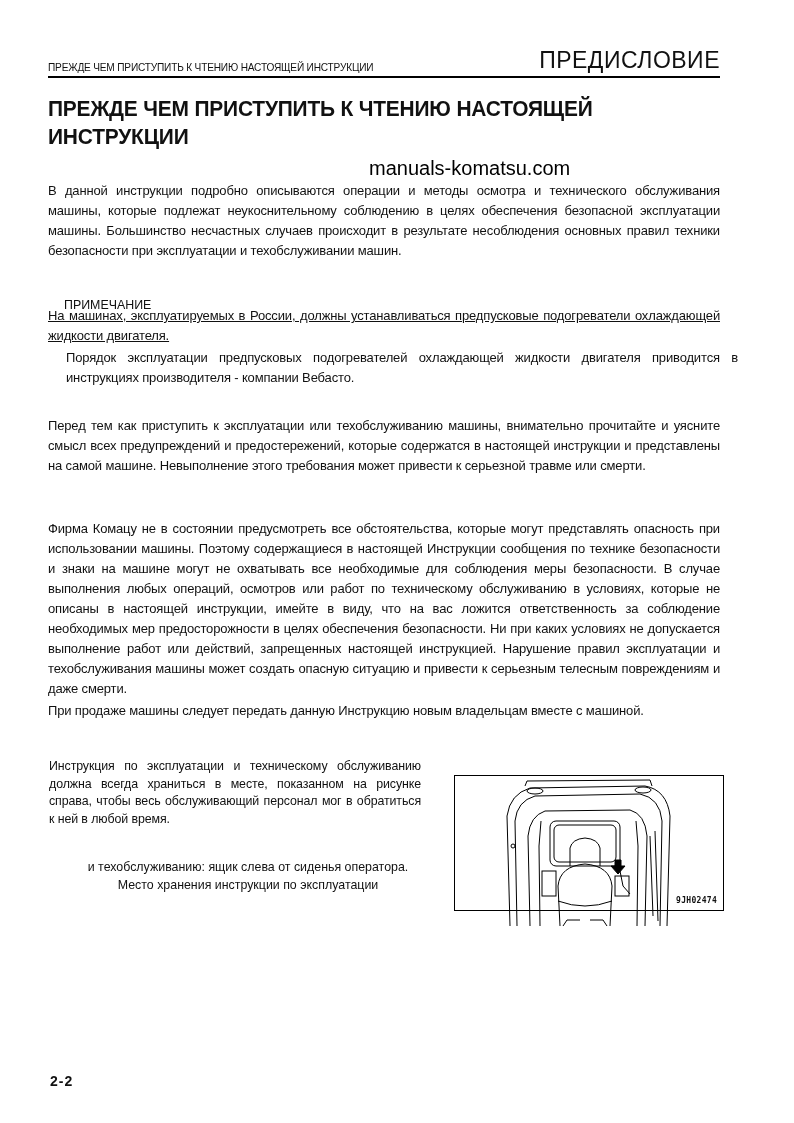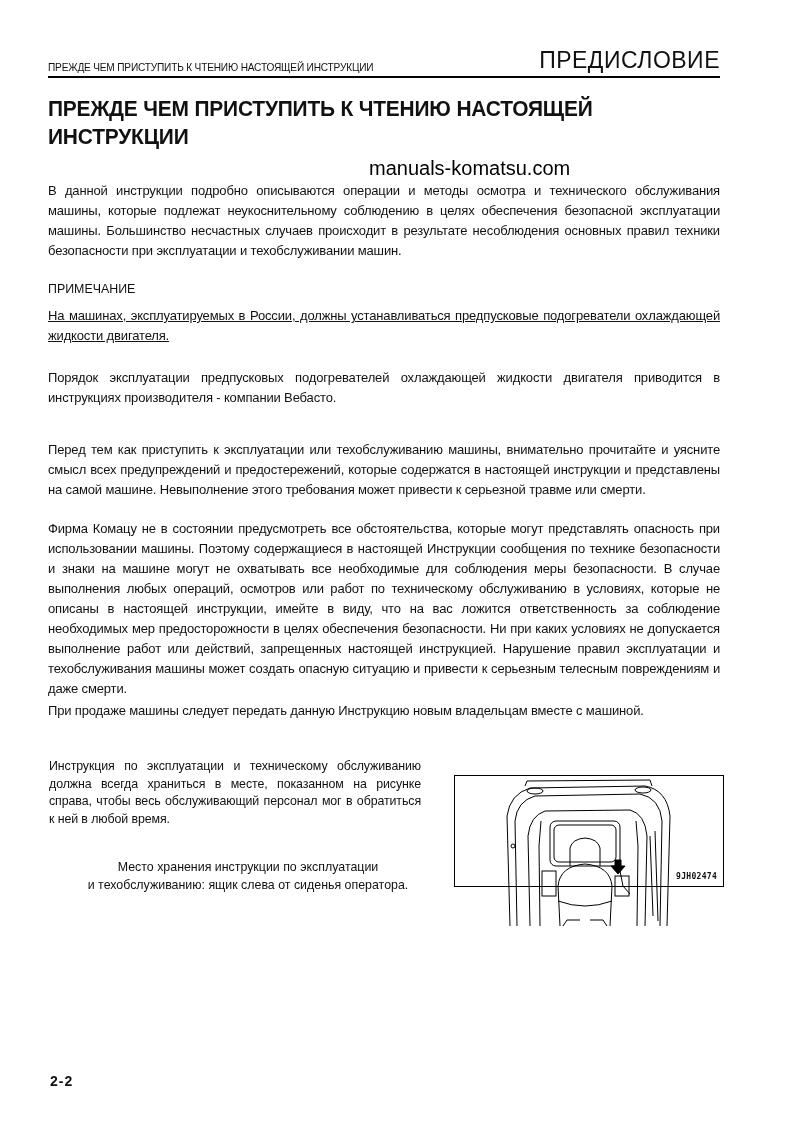--- a/index.html
+++ b/index.html
@@ -3,24 +3,24 @@
   <meta charset="utf-8">
   <style>
     html, body { margin: 0; padding: 0; background: #ffffff; }
     body { width: 794px; height: 1123px; position: relative; overflow: hidden; color: #111; font-family: "Liberation Sans", sans-serif; }
     .header { position: absolute; left: 48px; top: 56px; width: 672px; height: 20px; border-bottom: 2px solid #000; }
     .header-left { position: absolute; left: 0; bottom: 3px; font-size: 11px; letter-spacing: -0.2px; transform: scaleX(0.92); transform-origin: left bottom; white-space: nowrap; }
     .header-right { position: absolute; right: 0; bottom: 2px; font-size: 23px; letter-spacing: 0.5px; white-space: nowrap; }
     .title { position: absolute; left: 48px; top: 95px; width: 690px; font-size: 22.5px; font-weight: bold; line-height: 28px; letter-spacing: -0.2px; margin: 0; transform: scaleX(0.93); transform-origin: left top; }
     .watermark { position: absolute; left: 369px; top: 157px; font-size: 20px; color: #000000; white-space: nowrap; }
     .para { position: absolute; left: 48px; width: 672px; font-size: 13px; line-height: 20px; margin: 0; text-align: justify; letter-spacing: -0.15px; }
-    .note-label { position: absolute; left: 48px; top: 282px; font-size: 12.4px; margin: 0; }
+    .note-label { position: absolute; left: 48px; top: 282px; font-size: 12.4px; margin: 16px; }
     .left-col { position: absolute; left: 48px; top: 757px; width: 372px; font-size: 12.4px; line-height: 17.6px; margin: 1px; text-align: justify; letter-spacing: -0.1px; }
     .caption { position: absolute; left: 48px; top: 858px; width: 400px; text-align: center; font-size: 12.4px; line-height: 18px; margin: 0; }
-    .figure { position: absolute; left: 454px; top: 775px; width: 270px; height: 112px; border: 1.5px solid #000; box-sizing: border-box; background: #fff; }
+    .figure { position: absolute; left: 454px; top: 775px; width: 270px; height: 136px; border: 1.5px solid #000; box-sizing: border-box; background: #fff; }
     .figure svg { position: absolute; left: 0; top: 0; }
     .fig-id { position: absolute; right: 6px; bottom: 5px; font-family: "DejaVu Sans Mono", monospace; font-size: 8px; font-weight: bold; letter-spacing: 0.3px; }
     .page-num { position: absolute; left: 50px; top: 1073px; font-size: 14px; font-weight: bold; letter-spacing: 1px; }
   </style>
 </head>
 <body>
 
 <div class="header">
   <span class="header-left">ПРЕЖДЕ ЧЕМ ПРИСТУПИТЬ К ЧТЕНИЮ НАСТОЯЩЕЙ ИНСТРУКЦИИ</span>
   <span class="header-right">ПРЕДИСЛОВИЕ</span>
@@ -29,33 +29,33 @@
 <h1 class="title">ПРЕЖДЕ ЧЕМ ПРИСТУПИТЬ К ЧТЕНИЮ НАСТОЯЩЕЙ ИНСТРУКЦИИ</h1>
 
 <div class="watermark">manuals-komatsu.com</div>
 
 <p class="para" style="top:181px;">В данной инструкции подробно описываются операции и методы осмотра и технического обслуживания машины, которые подлежат неукоснительному соблюдению в целях обеспечения безопасной эксплуатации машины. Большинство несчастных случаев происходит в результате несоблюдения основных правил техники безопасности при эксплуатации и техобслуживании машин.</p>
 
 <p class="note-label">ПРИМЕЧАНИЕ</p>
 
 <p class="para" style="top:306px;text-decoration:underline;">На машинах, эксплуатируемых в России, должны устанавливаться предпусковые подогреватели охлаждающей жидкости двигателя.</p>
 
-<p class="para" style="top:368px;">Порядок эксплуатации предпусковых подогревателей охлаждающей жидкости двигателя приводится в инструкциях производителя - компании Вебасто.</p>
+<p class="para" style="top:348px;margin-left:18px;">Порядок эксплуатации предпусковых подогревателей охлаждающей жидкости двигателя приводится в инструкциях производителя - компании Вебасто.</p>
 
-<p class="para" style="top:440px;">Перед тем как приступить к эксплуатации или техобслуживанию машины, внимательно прочитайте и уясните смысл всех предупреждений и предостережений, которые содержатся в настоящей инструкции и представлены на самой машине. Невыполнение этого требования может привести к серьезной травме или смерти.</p>
+<p class="para" style="top:416px;">Перед тем как приступить к эксплуатации или техобслуживанию машины, внимательно прочитайте и уясните смысл всех предупреждений и предостережений, которые содержатся в настоящей инструкции и представлены на самой машине. Невыполнение этого требования может привести к серьезной травме или смерти.</p>
 
 <p class="para" style="top:519px;">Фирма Комацу не в состоянии предусмотреть все обстоятельства, которые могут представлять опасность при использовании машины. Поэтому содержащиеся в настоящей Инструкции сообщения по технике безопасности и знаки на машине могут не охватывать все необходимые для соблюдения меры безопасности. В случае выполнения любых операций, осмотров или работ по техническому обслуживанию в условиях, которые не описаны в настоящей инструкции, имейте в виду, что на вас ложится ответственность за соблюдение необходимых мер предосторожности в целях обеспечения безопасности. Ни при каких условиях не допускается выполнение работ или действий, запрещенных настоящей инструкцией. Нарушение правил эксплуатации и техобслуживания машины может создать опасную ситуацию и привести к серьезным телесным повреждениям и даже смерти.</p>
 
 <p class="para" style="top:701px;">При продаже машины следует передать данную Инструкцию новым владельцам вместе с машиной.</p>
 
 <p class="left-col">Инструкция по эксплуатации и техническому обслуживанию должна всегда храниться в месте, показанном на рисунке справа, чтобы весь обслуживающий персонал мог в обратиться к ней в любой время.</p>
 
 <div class="caption">
+  <div>и техобслуживанию: ящик слева от сиденья оператора.</div>
   <div>Место хранения инструкции по эксплуатации</div>
-  <div>и техобслуживанию: ящик слева от сиденья оператора.</div>
 </div>
 
 <div class="figure">
   <svg width="267" height="153" viewBox="0 0 267 153" fill="none" stroke="#000" stroke-width="1">
 
     <path d="M55 150 L52 40 Q55 18 75 12 L190 10 Q212 14 215 40 L212 150"></path>
     <path d="M62 150 L60 45 Q62 25 80 20 L185 18 Q205 22 207 45 L205 150"></path>
     <path d="M70 10 L72 5 L195 4 L197 10"></path>
     <ellipse cx="80" cy="15" rx="8" ry="3"></ellipse>
     <ellipse cx="188" cy="14" rx="8" ry="3"></ellipse>

